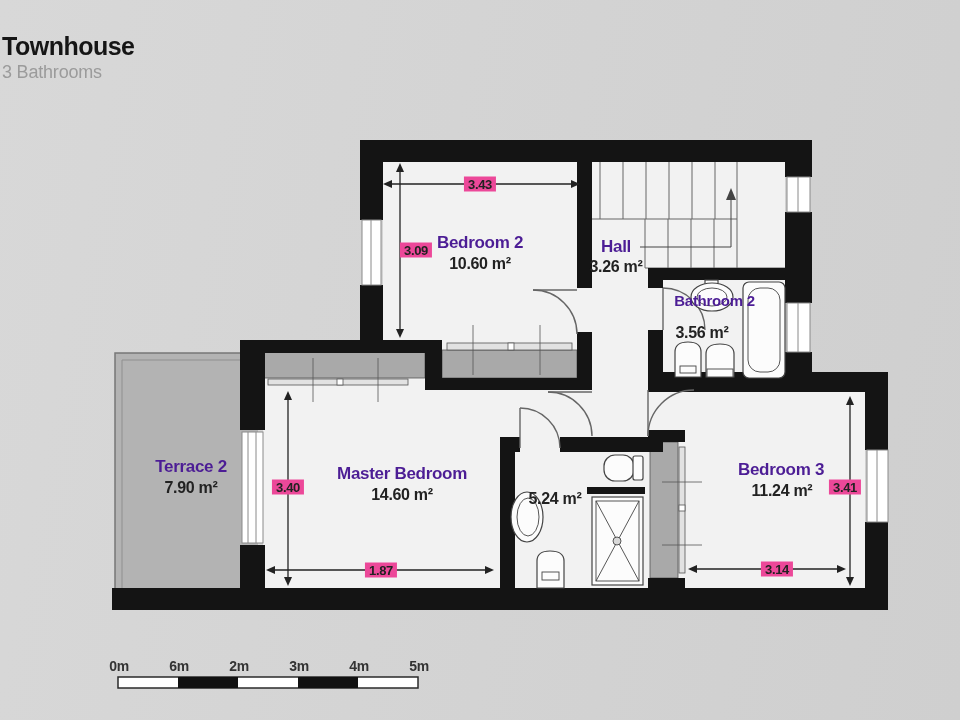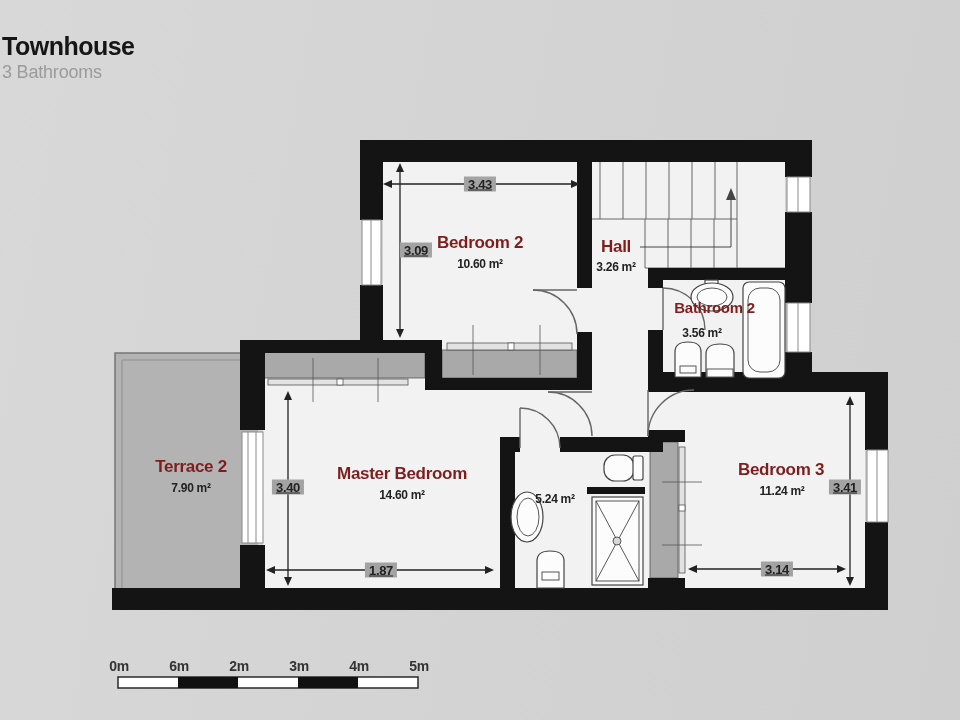--- a/index.html
+++ b/index.html
@@ -14,29 +14,29 @@
   .hdr-title{
     position:absolute;left:2px;top:32px;
     font-size:25px;font-weight:700;color:#151515;letter-spacing:-0.5px;
   }
   .hdr-sub{
     position:absolute;left:2px;top:62px;
     font-size:18px;color:#9b9b9b;letter-spacing:-0.2px;
   }
   .lbl{
     position:absolute;transform:translate(-50%,-50%);
-    text-align:center;color:#7f1d1d;white-space:nowrap;letter-spacing:-0.3px;
+    text-align:center;color:#4c1d95;white-space:nowrap;letter-spacing:-0.3px;
   }
   .room-name{font-size:17px;font-weight:700;}
   .room-name.sm{font-size:15px;}
-  .room-area{font-size:12px;font-weight:700;color:#222;}
+  .room-area{font-size:16px;font-weight:700;color:#222;}
   .wrap{white-space:normal;width:92px;line-height:1.25;}
   .dim{
     font-size:13px;font-weight:700;color:#222;
-    background:#a3a3a3;padding:0 4px;letter-spacing:-0.3px;text-decoration:underline;
+    background:#ec4899;padding:0 4px;letter-spacing:-0.3px;
   }
   .scale-lbl{font-size:14px;font-weight:700;color:#333;}
 </style>
 </head>
 <body>
 
 <div class="page">
 
   <svg class="plan-svg" viewBox="0 0 960 720">
 
@@ -207,21 +207,21 @@
 
   <div class="hdr-title">Townhouse</div>
   <div class="hdr-sub">3 Bathrooms</div>
 
   <div class="lbl room-name" style="left:480px;top:243px;">Bedroom 2</div>
   <div class="lbl room-area" style="left:480px;top:264px;">10.60 m²</div>
 
   <div class="lbl room-name" style="left:616px;top:247px;">Hall</div>
   <div class="lbl room-area" style="left:616px;top:267px;">3.26 m²</div>
 
-  <div class="lbl room-name sm" style="left:703px;top:307px;padding-left:23px;">Bathroom 2</div>
+  <div class="lbl room-name sm" style="left:703px;top:300px;padding-left:23px;">Bathroom 2</div>
   <div class="lbl room-area" style="left:702px;top:333px;">3.56 m²</div>
 
   <div class="lbl room-name" style="left:191px;top:467px;">Terrace 2</div>
   <div class="lbl room-area" style="left:191px;top:488px;">7.90 m²</div>
 
   <div class="lbl room-name" style="left:402px;top:474px;">Master Bedroom</div>
   <div class="lbl room-area" style="left:402px;top:495px;">14.60 m²</div>
 
   <div class="lbl room-area" style="left:555px;top:499px;">5.24 m²</div>
 

